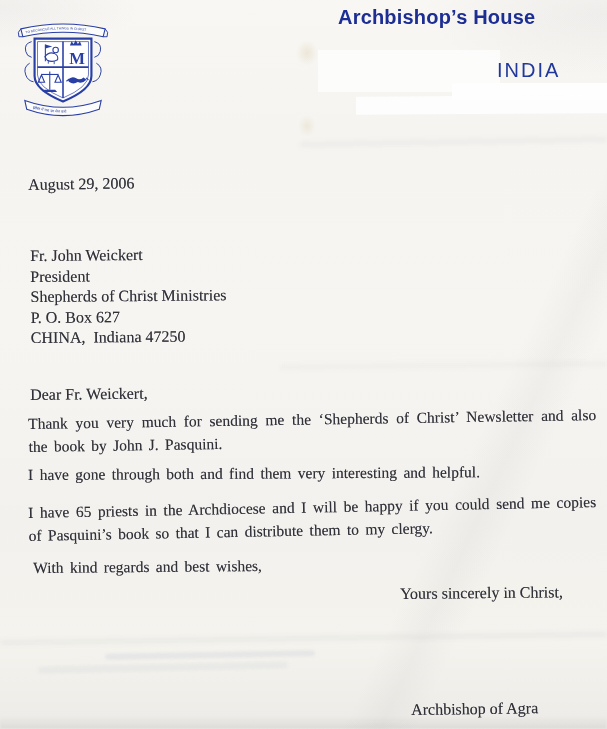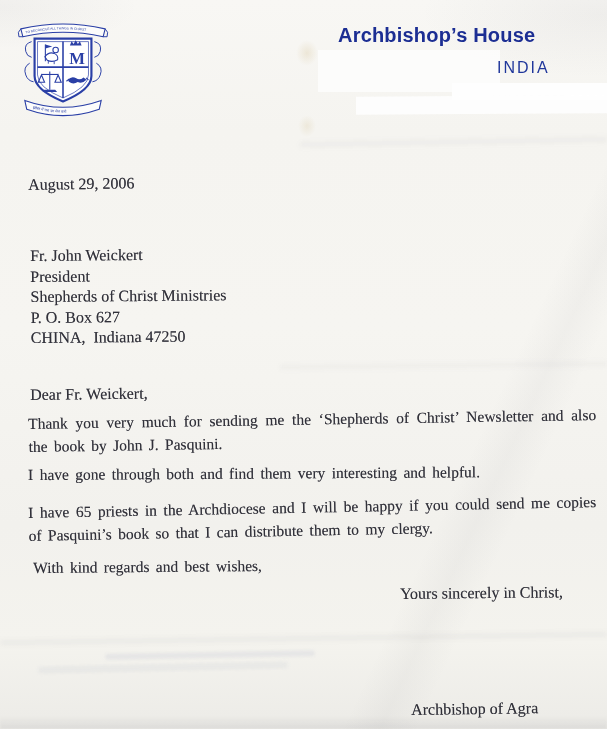--- a/index.html
+++ b/index.html
@@ -31,28 +31,28 @@
   .whiteout{position:absolute;background:#fefefe;pointer-events:none;}
   .wo1{left:318px;top:50px;width:182px;height:42px;opacity:.75;}
   .wo2{left:452px;top:83px;width:155px;height:17px;opacity:.95;}
   .wo3{left:356px;top:96px;width:251px;height:18px;opacity:.9;transform:rotate(-0.3deg);}
   .ghost{position:absolute;pointer-events:none;filter:blur(1.6px);border-radius:3px;}
   .g1{left:105px;top:652px;width:210px;height:6px;background:rgba(140,150,180,0.12);transform:rotate(-1deg);}
   .g2{left:38px;top:664px;width:250px;height:7px;background:rgba(140,150,180,0.09);transform:rotate(-1.2deg);}
   
   .crest{position:absolute;left:14px;top:20px;width:98px;height:104px;}
   .lh-title{
-    position:absolute;left:338px;top:24px;
+    position:absolute;left:338px;top:6px;
     font-family:"Liberation Sans", sans-serif;font-weight:bold;
     font-size:20px;color:#1c2e93;letter-spacing:.2px;white-space:nowrap;
   }
   .lh-country{
     position:absolute;left:497px;top:59px;
     font-family:"Liberation Sans", sans-serif;font-weight:500;
-    font-size:16px;color:#20379b;letter-spacing:2px;white-space:nowrap;
+    font-size:20px;color:#20379b;letter-spacing:2px;white-space:nowrap;
   }
   
   .ink{color:#31313a;text-shadow:0 0 .5px rgba(45,45,55,.55);}
   .date{position:absolute;left:28px;top:176px;font-size:16px;transform:rotate(-0.9deg);transform-origin:left top;}
   .address{position:absolute;left:30px;top:246px;font-size:16px;line-height:20.6px;transform:rotate(-0.5deg);transform-origin:left top;}
   .address div{white-space:pre;}
   .salutation{position:absolute;left:30px;top:386px;font-size:16px;transform:rotate(-0.7deg);transform-origin:left top;}
   .para{position:absolute;left:28px;width:568px;font-size:15.5px;line-height:23px;
     text-align:justify;word-spacing:2.5px;transform-origin:left top;}
   .p1{top:412px;transform:rotate(-0.9deg);}

